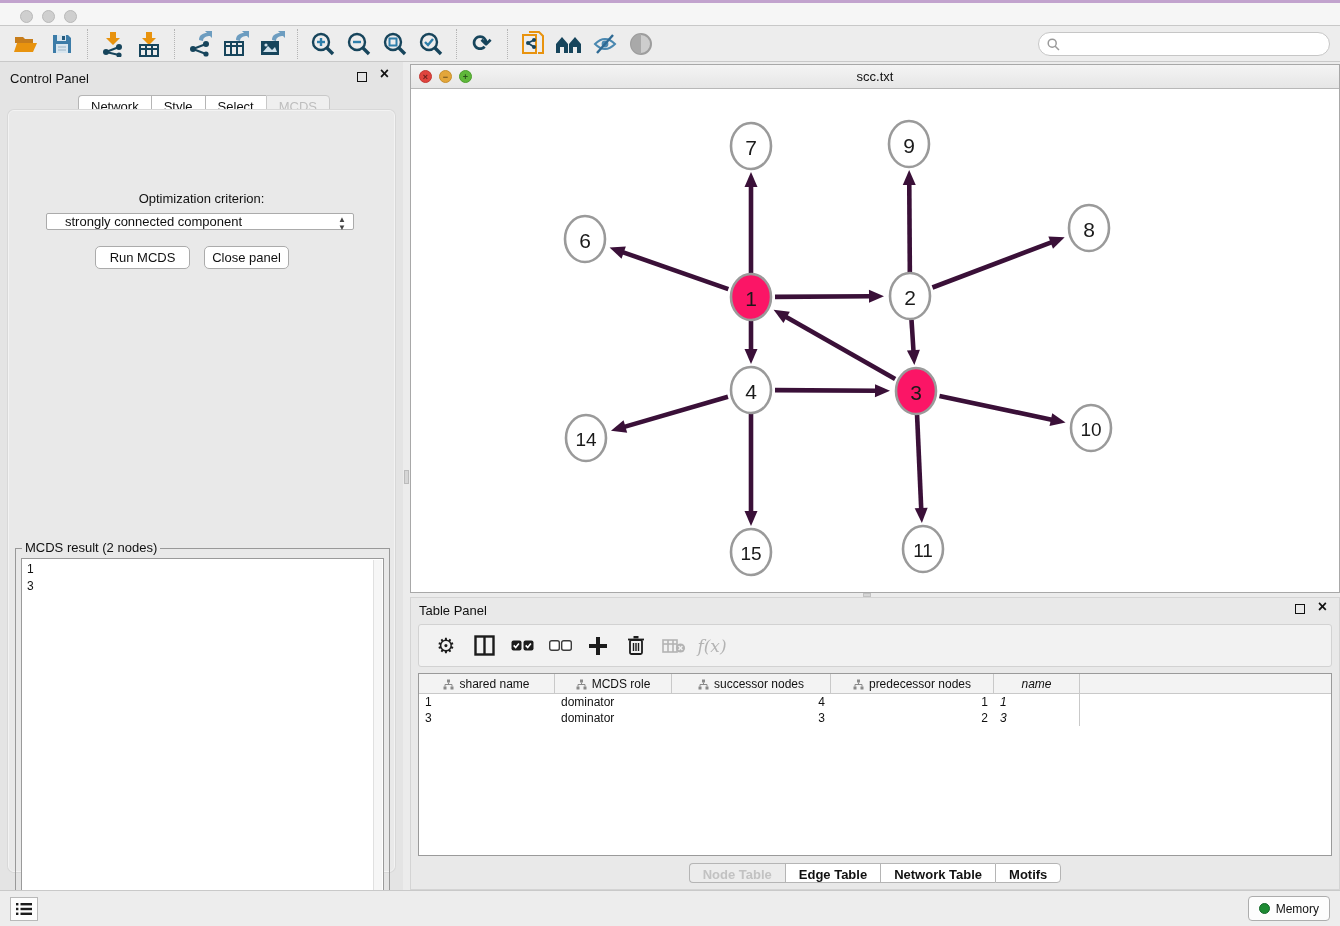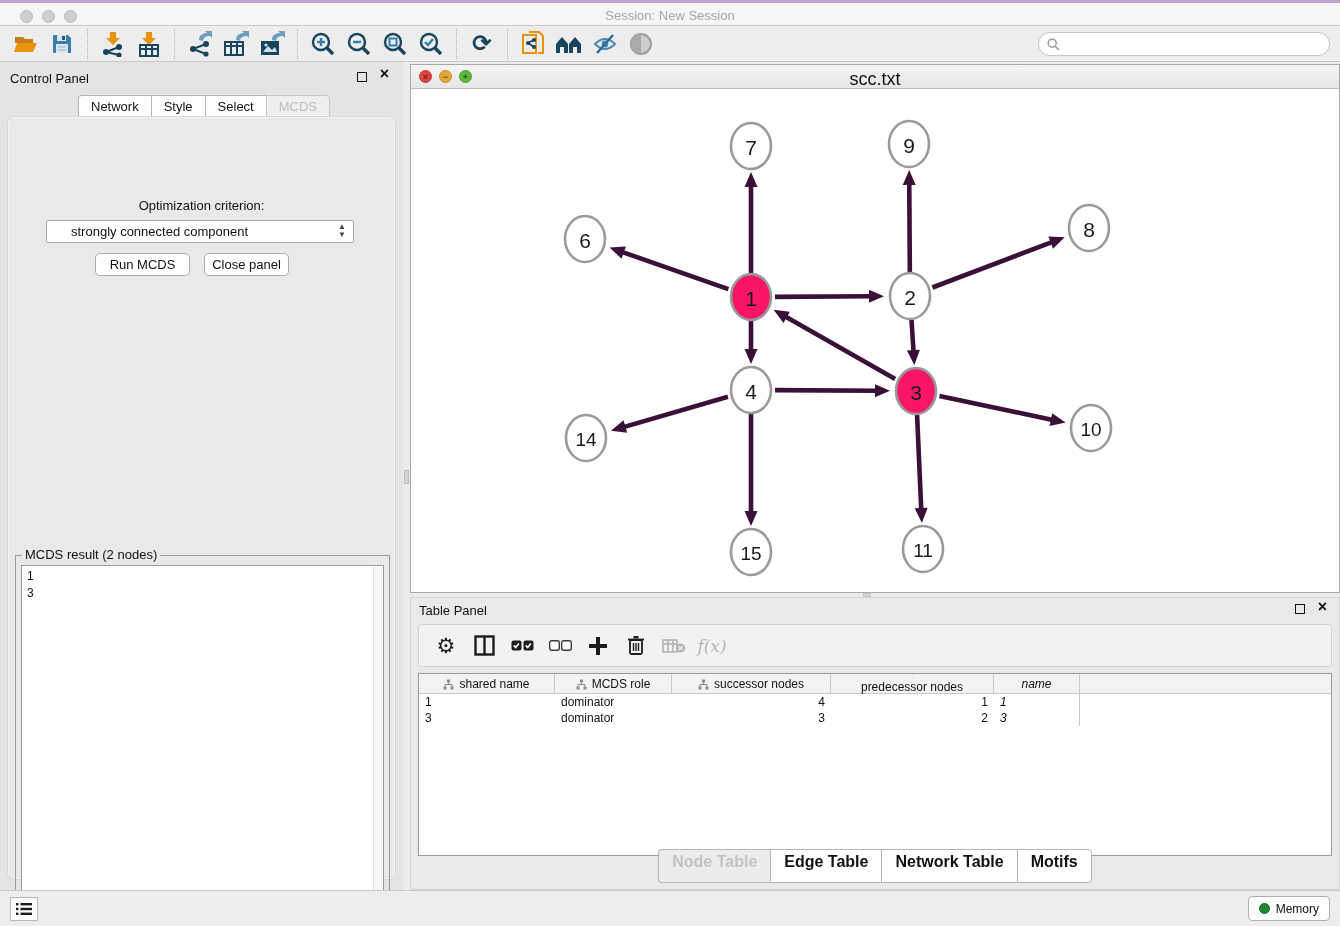--- a/index.html
+++ b/index.html
@@ -25,23 +25,23 @@
   .cp-header { position:absolute; left:0; top:0; width:100%; height:30px; }
   .cp-title { position:absolute; left:10px; top:9px; font-size:13px; color:#111; }
   .panel-float { position:absolute; width:10px; height:10px; border:1.6px solid #111; top:10px; }
   .panel-close { position:absolute; font-size:16px; font-weight:700; color:#111; top:4px; line-height:1; }
   .cp-header .panel-float { right:36px; } .cp-header .panel-close { right:14px; }
   .cp-tabs { position:absolute; left:78px; top:33px; height:22px; display:flex; }
   .cp-tab { height:22px; padding:3px 12px 0; font-size:13px; background:#fff; border:1px solid #b5b5b5; border-right:none; color:#111; }
   .cp-tab:first-child { border-top-left-radius:4px; }
   .cp-tab.last { border-right:1px solid #b5b5b5; border-top-right-radius:4px; }
   .cp-tab.active { background:#efefef; color:#bdbdbd; border-color:#c9c9c9; }
-  .cp-content { position:absolute; left:8px; top:55px; width:387px; height:762px; background:#e9e9e9; border:1px solid #f3f3f3; border-radius:6px; box-shadow:0 0 0 1px #d8d8d8; }
+  .cp-content { position:absolute; left:8px; top:48px; width:387px; height:762px; background:#e9e9e9; border:1px solid #f3f3f3; border-radius:6px; box-shadow:0 0 0 1px #d8d8d8; }
   .opt-label { position:absolute; left:0; width:100%; top:80px; text-align:center; font-size:13px; color:#111; }
-  .criterion { position:absolute; left:37px; top:102px; width:308px; height:23px; background:#fff; border:1px solid #ababab; border-radius:2px; font-size:13px; color:#111; display:flex; align-items:center; padding-left:24px; }
+  .criterion { position:absolute; left:37px; top:102px; width:308px; height:17px; background:#fff; border:1px solid #ababab; border-radius:2px; font-size:13px; color:#111; display:flex; align-items:center; padding-left:18px; }
   .criterion .chevrons { position:absolute; right:7px; top:2px; font-size:8px; line-height:0.95; color:#444; text-align:center; }
   .cp-btn { position:absolute; top:135px; height:23px; background:#fff; border:1px solid #ababab; border-radius:5px; font-size:13px; color:#111; display:flex; align-items:center; justify-content:center; }
   .btn-run { left:86px; width:95px; } .btn-close { left:195px; width:85px; }
   .result-group { position:absolute; left:6px; top:437px; width:375px; height:378px; border:1px solid #999; }
   .result-legend { position:absolute; left:6px; top:-9px; background:#e9e9e9; padding:0 3px; font-size:13px; color:#111; }
   .result-area { position:absolute; left:5px; top:9px; right:5px; bottom:5px; background:#fff; border:1px solid #9a9a9a; font-size:12px; color:#111; }
   .result-lines { padding:2px 5px; line-height:17px; white-space:pre-line; }
   .result-scroll { position:absolute; top:1px; right:1px; bottom:1px; width:9px; background:#f6f6f6; border-left:1px solid #e0e0e0; }
 
   
@@ -50,60 +50,59 @@
   .h-splitter { position:absolute; left:410px; top:593px; width:930px; height:4px; background:#ececec; }
   .h-splitter .grip { position:absolute; left:453px; top:0; width:8px; height:4px; background:#d6d6d6; border:1px solid #c2c2c2; }
 
   
   .network-window { position:absolute; left:410px; top:64px; width:930px; height:529px; border:1px solid #a8a8a8; background:#fff; }
   .net-titlebar { position:absolute; left:0; top:0; width:100%; height:24px; background:linear-gradient(#f4f4f4,#e6e6e6); border-bottom:1px solid #b8b8b8; }
   .net-light { position:absolute; top:5px; width:13px; height:13px; border-radius:50%; font-size:9px; font-weight:bold; color:rgba(0,0,0,.55); text-align:center; line-height:12px; }
   .nl-close { left:8px; background:#e0443e; border:1px solid #c23833; }
   .nl-min { left:28px; background:#e3a63a; border:1px solid #c78f2d; }
   .nl-max { left:48px; background:#5fb83a; border:1px solid #4c9e2d; }
-  .net-title { position:absolute; left:0; right:0; top:4px; text-align:center; font-size:18px; color:#111; }
+  .net-title { position:absolute; left:0; right:0; top:4px; text-align:center; font-size:13px; color:#111; }
   .net-canvas { position:absolute; left:0; top:24px; width:928px; height:503px; background:#fff; }
 
   
   .table-panel { position:absolute; left:410px; top:597px; width:930px; height:293px; background:#e9e9e9; border:1px solid #d4d4d4; }
   .tp-title { position:absolute; left:8px; top:5px; font-size:13px; color:#111; }
   .tp-head .panel-float { right:34px; top:6px; } .tp-head .panel-close { right:12px; top:1px; }
   .tp-toolbar { position:absolute; left:7px; top:26px; width:914px; height:43px; background:#f2f2f2; border:1px solid #d2d2d2; border-radius:3px; display:flex; align-items:center; padding-left:10px; }
   .tp-tool { width:34px; height:34px; display:flex; align-items:center; justify-content:center; margin-right:4px; }
   .gear-glyph { font-size:21px; color:#1c1c1c; }
   .fx-glyph { font-family:"DejaVu Serif",serif; font-style:italic; font-size:17px; color:#b3b3b3; }
   .tp-table { position:absolute; left:7px; top:75px; width:914px; height:183px; background:#fff; border:1px solid #9a9a9a; overflow:hidden; }
   .tbl-header { display:flex; height:20px; border-bottom:1px solid #c9c9c9; background:#f3f3f3;text-align:right; }
   .th { display:flex; align-items:center; justify-content:center; gap:5px; font-size:12px; color:#111; border-right:1px solid #c9c9c9; height:20px; }
   .tbl-row { display:flex; height:16px; }
   .td { font-size:12px; color:#111; padding:1px 6px 0; height:16px; white-space:nowrap; overflow:hidden; }
-  .c0{width:136px;} .c1{width:117px;} .c2{width:159px;} .c3{width:163px;flex-direction:column;} .c4{width:86px; border-right:1px solid #c9c9c9;font-style:italic;}
+  .c0{width:136px;} .c1{width:117px;} .c2{width:159px;} .c3{width:163px;} .c4{width:86px; border-right:1px solid #c9c9c9;font-style:italic;}
   .num { text-align:right; }
   .tp-tabs { position:absolute; left:0; right:0; bottom:6px; display:flex; justify-content:center; }
-  .tp-tab { height:34px; padding:3px 13px 0; font-size:16px; font-weight:bold; background:#fff; border:1px solid #b5b5b5; border-right:none; color:#111; }
+  .tp-tab { height:20px; padding:3px 13px 0; font-size:13px; font-weight:bold; background:#fff; border:1px solid #b5b5b5; border-right:none; color:#111; }
   .tp-tab:first-child { border-radius:4px 0 0 4px; }
   .tp-tab.last { border-right:1px solid #b5b5b5; border-radius:0 4px 4px 0; }
   .tp-tab.active { background:#ececec; color:#c2c2c2; }
 
   
   .statusbar { position:absolute; left:0; top:890px; width:100%; height:36px; background:#ededed; border-top:1px solid #c9c9c9;text-align:center; }
   .list-btn { position:absolute; left:10px; top:6px; width:28px; height:24px; background:#fdfdfd; border:1px solid #b9b9b9; display:flex; align-items:center; justify-content:center; }
   .memory-btn { position:absolute; right:10px; top:5px; height:25px; background:#fdfdfd; border:1px solid #adadad; border-radius:4px; display:flex; align-items:center; padding:0 10px; gap:6px; font-size:12px; color:#111; }
   .mem-dot { width:11px; height:11px; border-radius:50%; background:#1d8a32; border:1px solid #14672a; }
 </style>
 </head>
 <body>
 
 <div class="app">
 
   <div class="titlebar">
     <span class="traffic t1"></span>
     <span class="traffic t2"></span>
     <span class="traffic t3"></span>
-    <div class="win-title">Session: New Session</div>
   </div>
 
   <div class="toolbar">
     <span class="tb-btn">
       <svg width="26" height="22" viewBox="0 0 26 22">
           <path d="M2 4 h8 l2 2 h8 v4 H2 z" fill="#c77d1b"></path>
           <path d="M4 10 h20 l-4 9 H1 z" fill="#e8930e"></path>
         </svg>
     </span>
     <span class="tb-btn">

